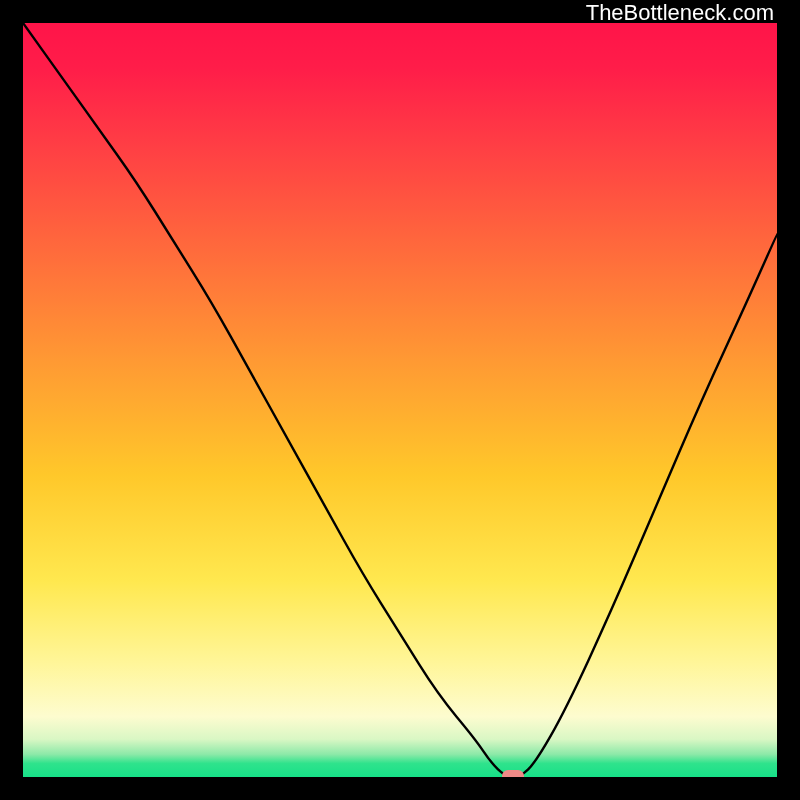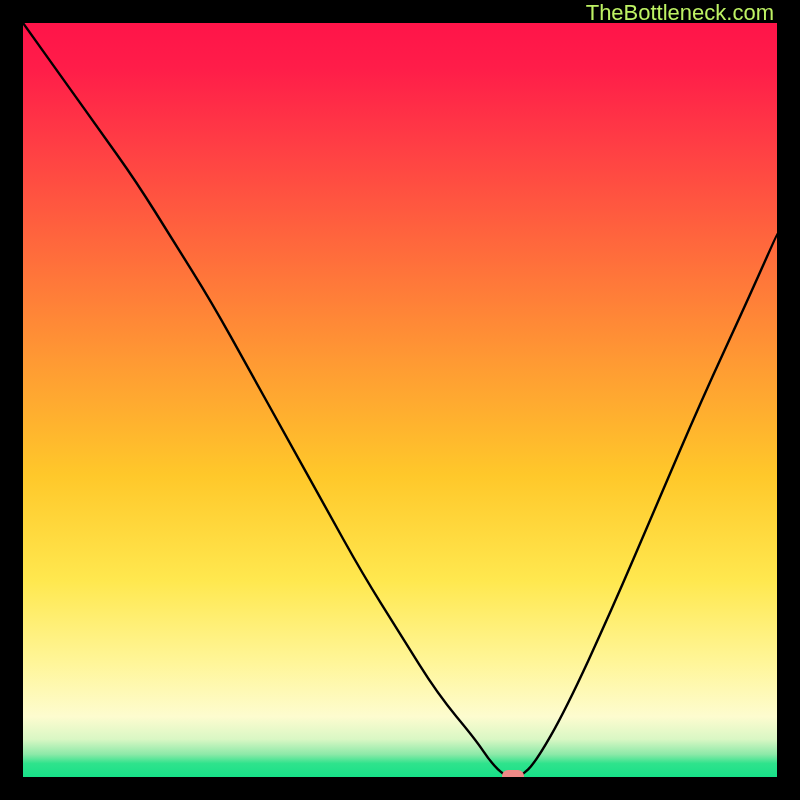--- a/index.html
+++ b/index.html
@@ -47,21 +47,21 @@
     background: #ef8a87;
     border-radius: 6px;
   }
   .watermark {
     position: absolute;
     top: 0;
     right: 26px;
     font-family: Arial, Helvetica, sans-serif;
     font-size: 22px;
     font-weight: 500;
-    color: #bef264;
+    color: #ffffff;
     letter-spacing: 0px;
   }
 </style>
 </head>
 <body>
 
 <div class="frame">
 
   <div class="plot-area">
     <div class="gradient-bg"></div>

